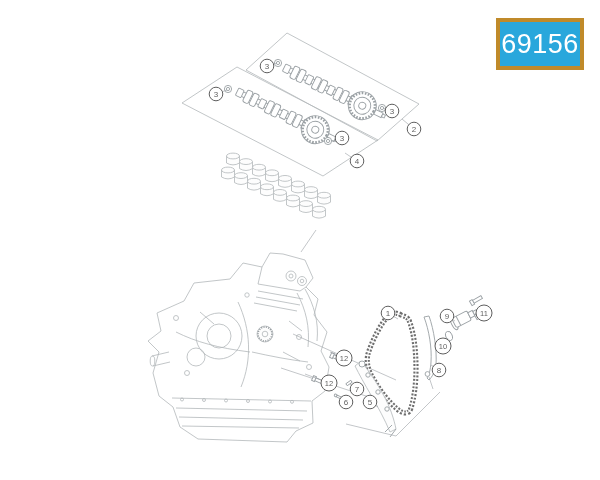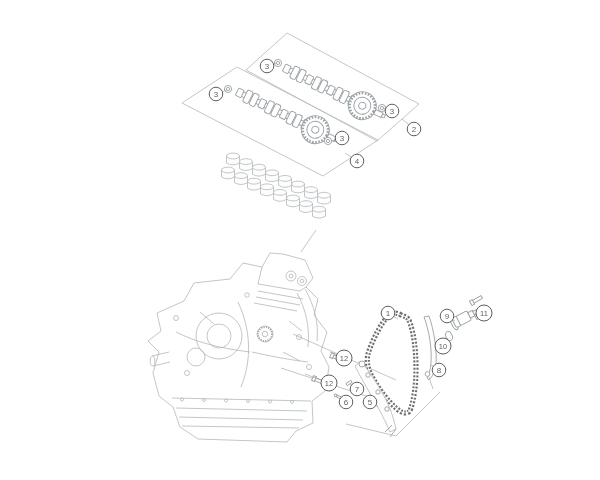--- a/index.html
+++ b/index.html
@@ -339,13 +339,16 @@
           <circle cx="443" cy="346" r="8"></circle>
           <text x="443" y="348.8" font-size="7.5">10</text>
         </g>
         <g class="callout">
           <circle cx="484" cy="313" r="8"></circle>
           <text x="484" y="315.8" font-size="7.5">11</text>
         </g>
       </g>
   </svg>
 
+  <div class="part-badge">
+    <span>69156</span>
+  </div>
 </div>
 
 </body></html>

